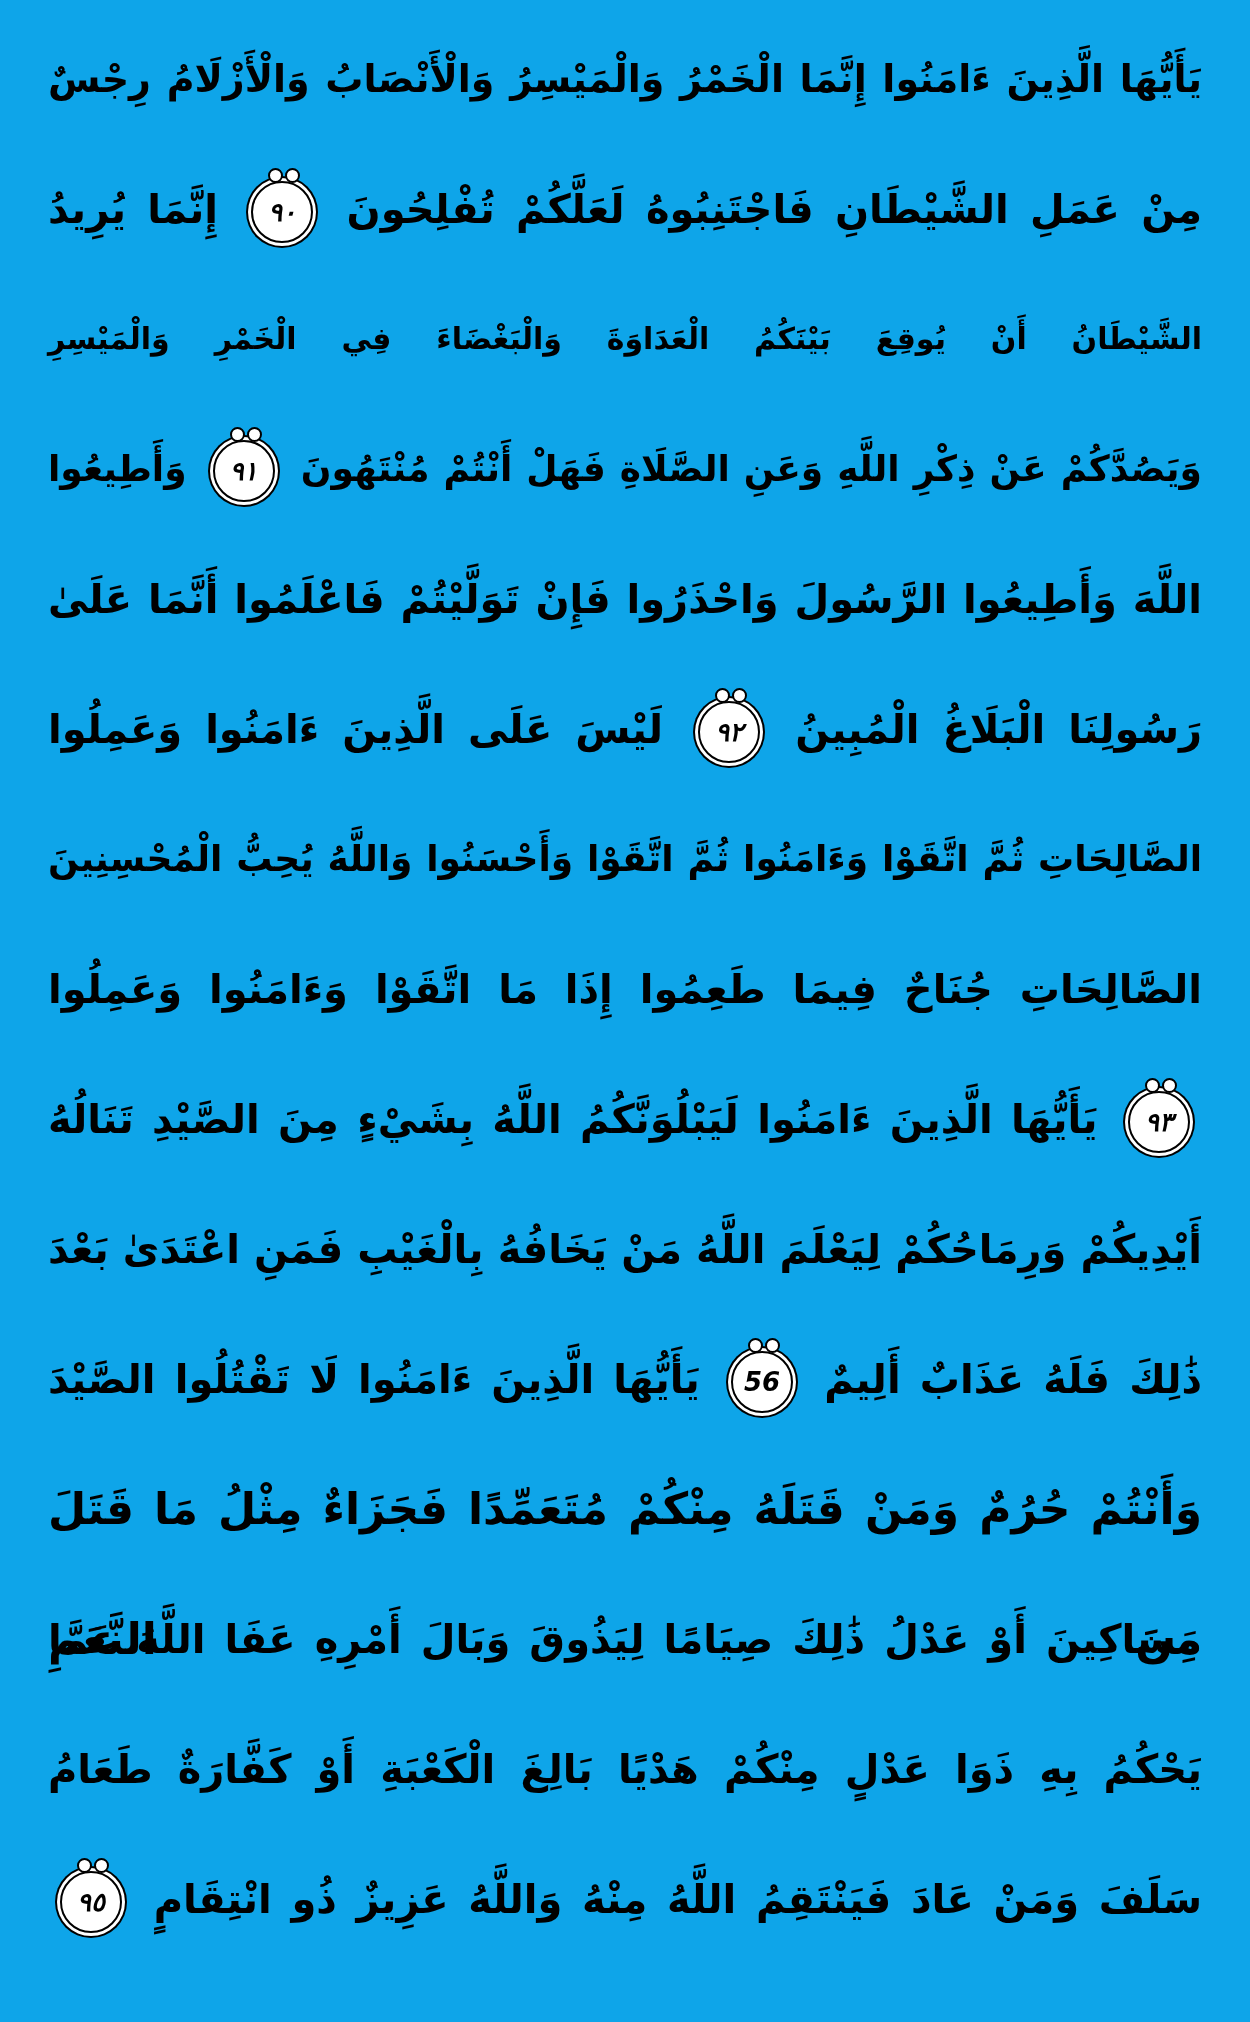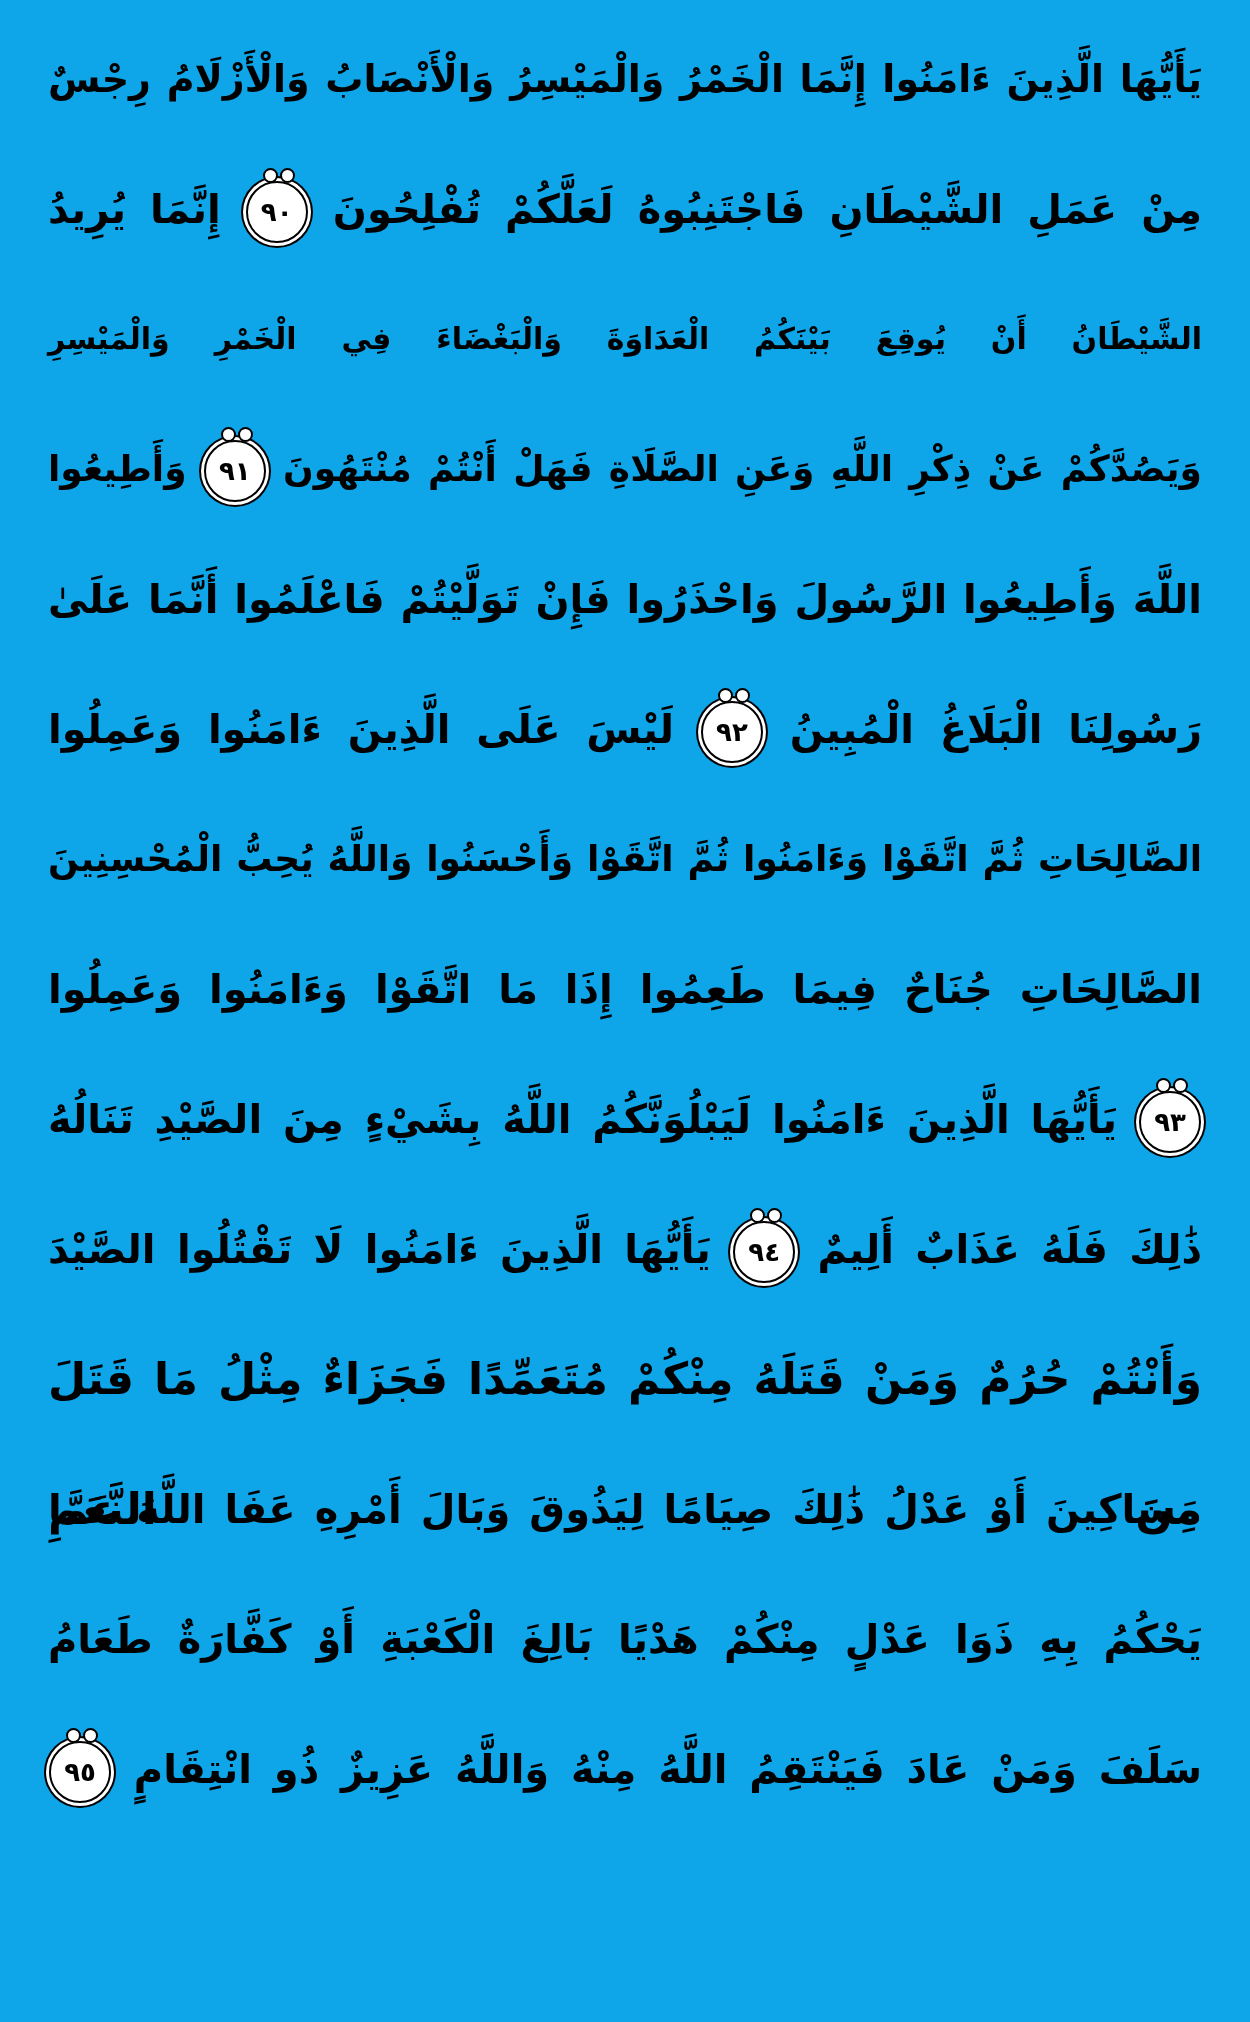--- a/index.html
+++ b/index.html
@@ -37,21 +37,22 @@
   .ayah-marker {
     position: relative;
     display: inline-block;
     width: 58px;
     height: 58px;
     border: 2px solid #000000;
     border-radius: 50%;
     background: #ffffff;
     box-shadow: 0 0 0 3px #ffffff, 0 0 0 5px #000000;
     vertical-align: middle;
-    margin: 0 1px;
+    margin: 0 12px;
+    font-style: italic;
   }
   
   .ayah-marker::before,
   .ayah-marker::after {
     content: "";
     position: absolute;
     top: -15px;
     width: 11px;
     height: 11px;
     border: 2px solid #000000;
@@ -79,19 +80,20 @@
   <div id="lines-container">
       <div class="quran-line" style="white-space: normal; font-size: 38px;"><span class="ayah-text">يَأَيُّهَا الَّذِينَ ءَامَنُوا إِنَّمَا الْخَمْرُ وَالْمَيْسِرُ وَالْأَنْصَابُ وَالْأَزْلَامُ رِجْسٌ</span></div>
       <div class="quran-line" style="white-space: normal;"><span class="ayah-text">مِنْ عَمَلِ الشَّيْطَانِ فَاجْتَنِبُوهُ لَعَلَّكُمْ تُفْلِحُونَ</span> <span class="ayah-marker"><span class="ayah-num">٩٠</span></span> <span class="ayah-text">إِنَّمَا يُرِيدُ</span></div>
       <div class="quran-line" style="white-space: normal; font-size: 30px;"><span class="ayah-text">الشَّيْطَانُ أَنْ يُوقِعَ بَيْنَكُمُ الْعَدَاوَةَ وَالْبَغْضَاءَ فِي الْخَمْرِ وَالْمَيْسِرِ</span></div>
       <div class="quran-line" style="white-space: normal; font-size: 36px;"><span class="ayah-text">وَيَصُدَّكُمْ عَنْ ذِكْرِ اللَّهِ وَعَنِ الصَّلَاةِ فَهَلْ أَنْتُمْ مُنْتَهُونَ</span> <span class="ayah-marker"><span class="ayah-num">٩١</span></span> <span class="ayah-text">وَأَطِيعُوا</span></div>
       <div class="quran-line" style="white-space: normal;"><span class="ayah-text">اللَّهَ وَأَطِيعُوا الرَّسُولَ وَاحْذَرُوا فَإِنْ تَوَلَّيْتُمْ فَاعْلَمُوا أَنَّمَا عَلَىٰ</span></div>
       <div class="quran-line" style="white-space: normal;"><span class="ayah-text">رَسُولِنَا الْبَلَاغُ الْمُبِينُ</span> <span class="ayah-marker"><span class="ayah-num">٩٢</span></span> <span class="ayah-text">لَيْسَ عَلَى الَّذِينَ ءَامَنُوا وَعَمِلُوا</span></div>
       <div class="quran-line" style="white-space: normal; font-size: 36px;"><span class="ayah-text">الصَّالِحَاتِ ثُمَّ اتَّقَوْا وَءَامَنُوا ثُمَّ اتَّقَوْا وَأَحْسَنُوا وَاللَّهُ يُحِبُّ الْمُحْسِنِينَ</span></div>
       <div class="quran-line" style="white-space: normal;"><span class="ayah-text">الصَّالِحَاتِ جُنَاحٌ فِيمَا طَعِمُوا إِذَا مَا اتَّقَوْا وَءَامَنُوا وَعَمِلُوا</span></div>
       <div class="quran-line" style="white-space: normal;"><span class="ayah-marker"><span class="ayah-num">٩٣</span></span> <span class="ayah-text">يَأَيُّهَا الَّذِينَ ءَامَنُوا لَيَبْلُوَنَّكُمُ اللَّهُ بِشَيْءٍ مِنَ الصَّيْدِ تَنَالُهُ</span></div>
-      <div class="quran-line" style="white-space: normal;"><span class="ayah-text">ذَٰلِكَ فَلَهُ عَذَابٌ أَلِيمٌ</span> <span class="ayah-marker"><span class="ayah-num">٩٤</span></span> <span class="ayah-text">يَأَيُّهَا الَّذِينَ ءَامَنُوا لَا تَقْتُلُوا الصَّيْدَ</span></div>
+      <div class="quran-line" style="white-space: normal;"><span class="ayah-text">أَيْدِيكُمْ وَرِمَاحُكُمْ لِيَعْلَمَ اللَّهُ مَنْ يَخَافُهُ بِالْغَيْبِ فَمَنِ اعْتَدَىٰ بَعْدَ</span></div>
+      <div class="quran-line" style="white-space: normal;"><span class="ayah-text">ذَٰلِكَ فَلَهُ عَذَابٌ أَلِيمٌ</span> <span class="ayah-marker"><span class="ayah-num">56</span></span> <span class="ayah-text">يَأَيُّهَا الَّذِينَ ءَامَنُوا لَا تَقْتُلُوا الصَّيْدَ</span></div>
       <div class="quran-line" style="white-space: normal; font-size: 44px;"><span class="ayah-text">وَأَنْتُمْ حُرُمٌ وَمَنْ قَتَلَهُ مِنْكُمْ مُتَعَمِّدًا فَجَزَاءٌ مِثْلُ مَا قَتَلَ مِنَ النَّعَمِ</span></div>
       <div class="quran-line" style="white-space: normal;"><span class="ayah-text">مَسَاكِينَ أَوْ عَدْلُ ذَٰلِكَ صِيَامًا لِيَذُوقَ وَبَالَ أَمْرِهِ عَفَا اللَّهُ عَمَّا</span></div>
       <div class="quran-line" style="white-space: normal;"><span class="ayah-text">يَحْكُمُ بِهِ ذَوَا عَدْلٍ مِنْكُمْ هَدْيًا بَالِغَ الْكَعْبَةِ أَوْ كَفَّارَةٌ طَعَامُ</span></div>
       <div class="quran-line" style="white-space: normal;"><span class="ayah-text">سَلَفَ وَمَنْ عَادَ فَيَنْتَقِمُ اللَّهُ مِنْهُ وَاللَّهُ عَزِيزٌ ذُو انْتِقَامٍ</span> <span class="ayah-marker"><span class="ayah-num">٩٥</span></span></div>
     </div>
 </main>
 
 </body></html>

